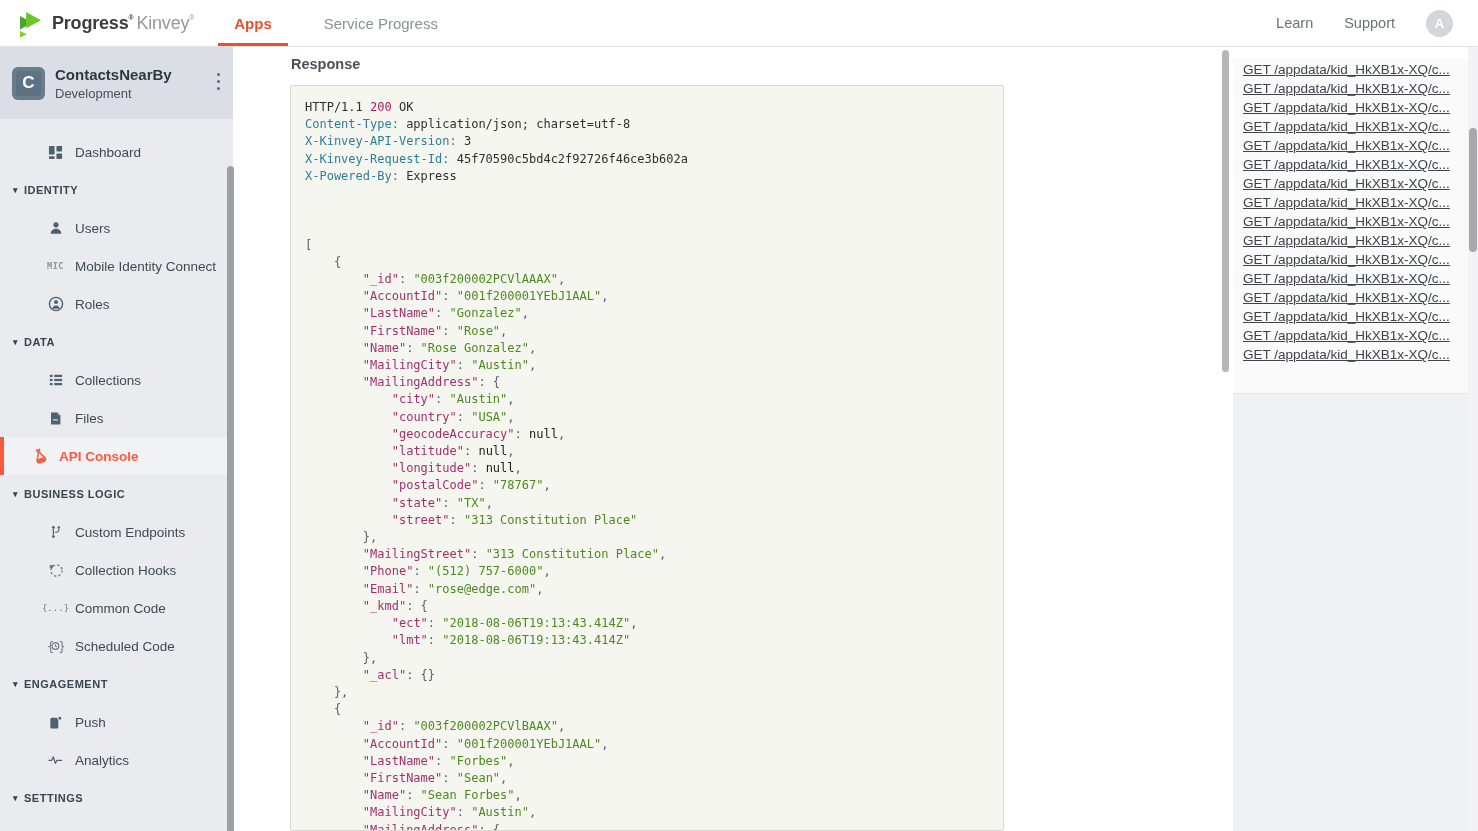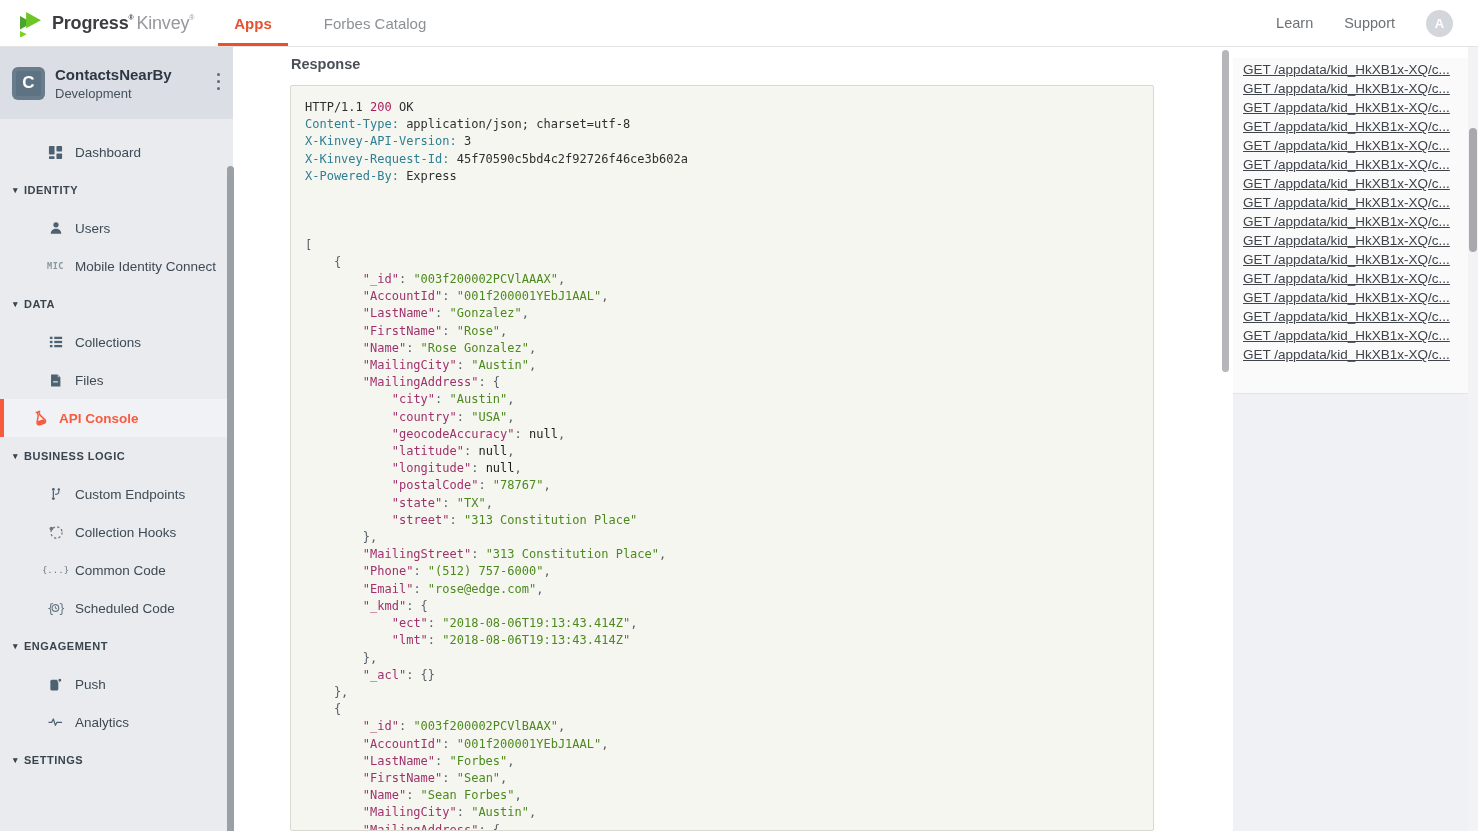--- a/index.html
+++ b/index.html
@@ -43,21 +43,21 @@
               font-size:13.5px; color:#3e4a55; cursor:pointer; border-left:4px solid transparent; }
   .nav-item .ico { width:19px; display:flex; justify-content:center; margin-right:10px; flex:none; }
   .nav-item.active { background:#f1f2f5; border-left-color:#f95a3d; padding-left:26px; color:#f95a3d; font-weight:700; }
   .mic-ico { font-family:"DejaVu Sans Mono",monospace; font-size:8.5px; font-weight:700; color:#8b959e; letter-spacing:0.5px; }
   .code-ico { font-family:"DejaVu Sans Mono",monospace; font-size:9px; color:#6c7a86; }
   .sidebar-scrollbar { position:absolute; left:227px; top:119px; width:7px; height:701px; border-radius:4px; background:#9aa0a5; z-index:12; }
 
   
   .main { position:absolute; left:233px; top:47px; width:1000px; height:784px; background:#fff; }
   .response-title { position:absolute; left:58px; top:9px; font-size:14.5px; font-weight:700; color:#4b4f58; }
-  .codeblock { position:absolute; left:57px; top:38px; width:864px; height:746px;
+  .codeblock { position:absolute; left:57px; top:38px; width:714px; height:746px;
                background:#f6f6f0; border:1px solid #d9d9d2; border-radius:2px;
                padding:13px 8px 0 14px; overflow:hidden; }
   .code-line { white-space:pre; font-family:"DejaVu Sans Mono",monospace; font-size:12px; line-height:17.2px; min-height:17.2px; }
   .tok-p  { color:#2f2f2f; }
   .tok-h  { color:#2d7f93; }
   .tok-st { color:#a71d5d; }
   .tok-k  { color:#a0316d; }
   .tok-v  { color:#4c8a1d; }
   .tok-n  { color:#1c1c1c; }
   .tok-g  { color:#57606a; }
@@ -85,21 +85,21 @@
         <polygon points="3,9 21,19 3,29" fill="#4da32f"></polygon>
         <polygon points="12,3 34,15 12,27" fill="#6cc626"></polygon>
         <polygon points="3,31 13,36 3,41" fill="#7ed321"></polygon>
       </svg>
     </span>
     <span class="brand-progress"><span>Progress</span><sup class="reg">®</sup></span>
     <span class="brand-kinvey"><span>Kinvey</span><sup class="reg">®</sup></span>
   </div>
   <div class="tabs">
     <div class="tab active">Apps</div>
-    <div class="tab">Forbes Catalog</div>
+    <div class="tab">Service Progress</div>
   </div>
   <div class="topbar-right">
     <span class="topbar-link">Learn</span>
     <span class="topbar-link">Support</span>
     <div class="avatar">A</div>
   </div>
 </div>
 
 <div class="sidebar">
   <div class="app-header">
@@ -137,20 +137,30 @@
             <path d="M2 14.5c0-3.4 2.7-5.6 6-5.6s6 2.2 6 5.6z" fill="#4e6170"></path>
           </svg>
         </span>
         <span>Users</span>
       </div>
       <div class="nav-item">
         <span class="ico">
           <span class="mic-ico">MIC</span>
         </span>
         <span>Mobile Identity Connect</span>
+      </div>
+      <div class="nav-item">
+        <span class="ico">
+          <svg width="16" height="16" viewBox="0 0 16 16">
+            <circle cx="8" cy="8" r="6.6" fill="none" stroke="#4e6170" stroke-width="1.4"></circle>
+            <circle cx="8" cy="6.1" r="2" fill="#4e6170"></circle>
+            <path d="M4.3 12.7c.4-2.1 1.9-3.1 3.7-3.1s3.3 1 3.7 3.1z" fill="#4e6170"></path>
+          </svg>
+        </span>
+        <span>Roles</span>
       </div>
       <div class="nav-section">
         <span class="arrow">▾</span>
         <span>DATA</span>
       </div>
       <div class="nav-item">
         <span class="ico">
           <svg width="16" height="14" viewBox="0 0 16 16">
             <rect x="1" y="2" width="3" height="2.6" fill="#4e6170"></rect>
             <rect x="6" y="2" width="9" height="2.6" fill="#4e6170"></rect>

